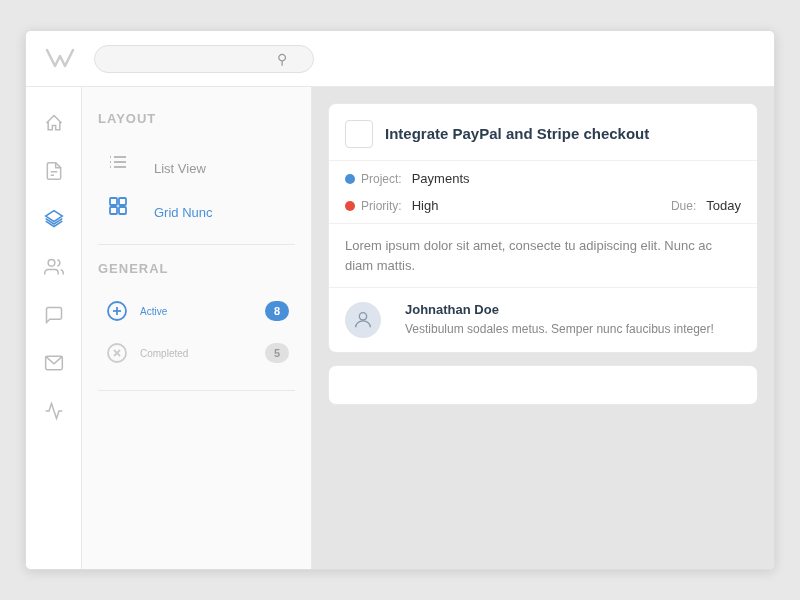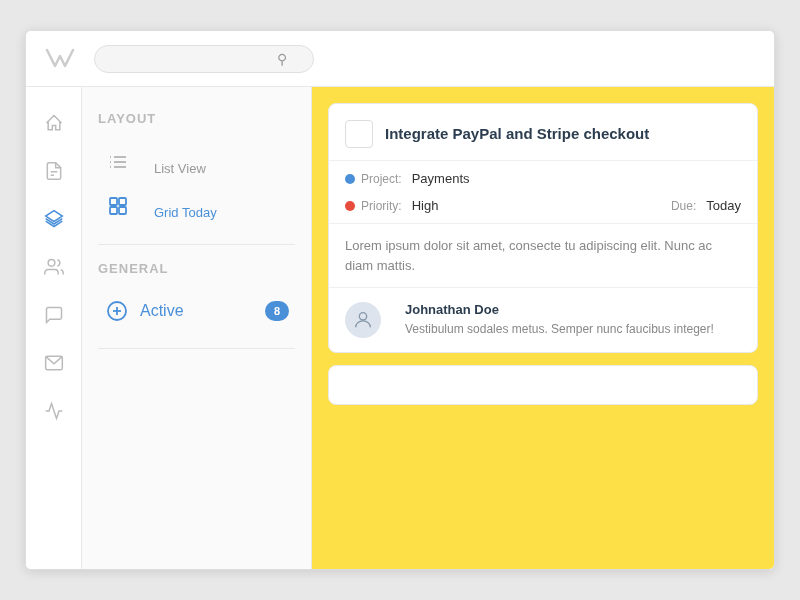--- a/index.html
+++ b/index.html
@@ -148,42 +148,42 @@
       cursor: pointer;
     }
     .filter-item .filter-icon {
       width: 26px;
       height: 26px;
       display: flex;
       align-items: center;
       justify-content: center;
     }
     .filter-item .filter-label {
-      font-size: 16px;
+      font-size: 10px;
       flex: 1;
     }
     .filter-item.active-filter .filter-label { color: #4a90d9; }
     .filter-item.completed-filter .filter-label { color: #bbb; }
     .badge {
       min-width: 24px;
       height: 20px;
       border-radius: 10px;
       display: flex;
       align-items: center;
       justify-content: center;
       font-size: 11px;
       font-weight: 600;
       padding: 0 6px;
     }
     .badge-blue { background: #4a90d9; color: #fff; }
     .badge-gray { background: #e0e0e0; color: #999; }
     
     .main-content {
       flex: 1;
-      background: #fde047;
+      background: #e5e5e5;
       padding: 16px;
       overflow-y: auto;
     }
     .task-card {
       background: #fff;
       border-radius: 8px;
       border: 1px solid #e8e8e8;
       padding: 0;
       overflow: hidden;
       margin-bottom: 12px;
@@ -374,39 +374,50 @@
 
       <div class="layout-option active">
         <div class="icon-box">
           <svg width="20" height="20" viewBox="0 0 20 20" fill="none" stroke="#4a90d9" stroke-width="1.8">
             <rect x="2" y="2" width="7" height="7" rx="1"></rect>
             <rect x="11" y="2" width="7" height="7" rx="1"></rect>
             <rect x="2" y="11" width="7" height="7" rx="1"></rect>
             <rect x="11" y="11" width="7" height="7" rx="1"></rect>
           </svg>
         </div>
-        <span>Grid Today</span>
+        <span>Grid Nunc</span>
       </div>
 
       <div class="divider"></div>
 
       <div class="section-label">GENERAL</div>
 
       <div class="filter-item active-filter">
         <div class="filter-icon">
           <svg width="22" height="22" viewBox="0 0 22 22" fill="none" stroke="#4a90d9" stroke-width="1.8">
             <circle cx="11" cy="11" r="9"></circle>
             <line x1="11" y1="7" x2="11" y2="15"></line>
             <line x1="7" y1="11" x2="15" y2="11"></line>
           </svg>
         </div>
         <span class="filter-label">Active</span>
         <span class="badge badge-blue">8</span>
       </div>
 
+      <div class="filter-item completed-filter">
+        <div class="filter-icon">
+          <svg width="22" height="22" viewBox="0 0 22 22" fill="none" stroke="#ccc" stroke-width="1.8">
+            <circle cx="11" cy="11" r="9"></circle>
+            <line x1="8" y1="8" x2="14" y2="14"></line>
+            <line x1="14" y1="8" x2="8" y2="14"></line>
+          </svg>
+        </div>
+        <span class="filter-label">Completed</span>
+        <span class="badge badge-gray">5</span>
+      </div>
 
       <div class="divider"></div>
     </div>
 
     <div class="main-content">
 
       <div class="task-card">
 
         <div class="task-card-header">
           <div class="task-checkbox"></div>

